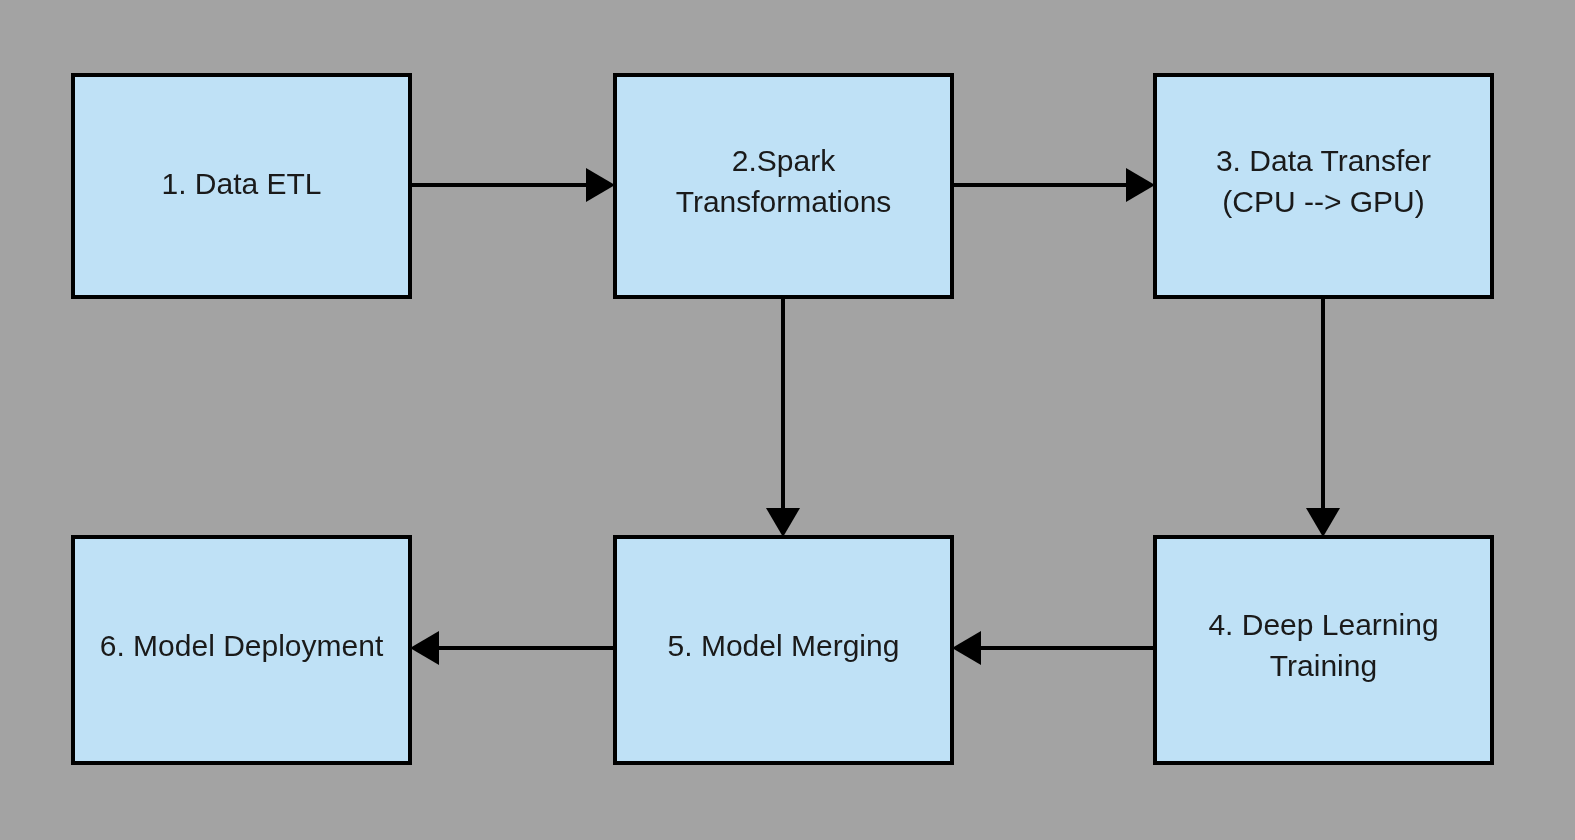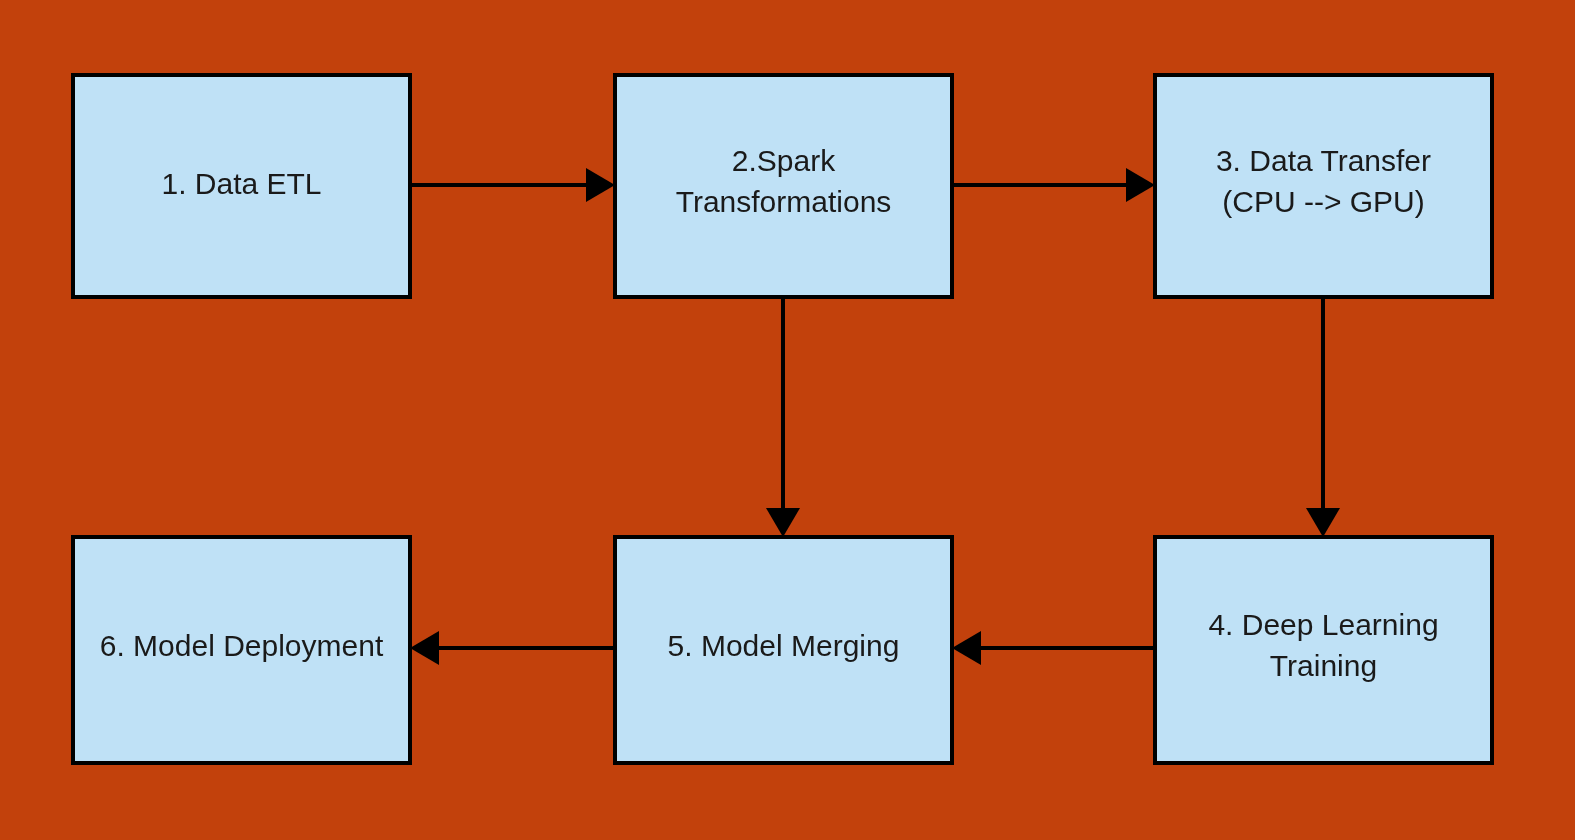--- a/index.html
+++ b/index.html
@@ -4,21 +4,21 @@
 <style>
   html, body {
     margin: 0;
     padding: 0;
     background: #4a7050;
   }
   #canvas {
     position: relative;
     width: 1575px;
     height: 840px;
-    background: #c2410c;
+    background: #a3a3a3;
     overflow: hidden;
     font-family: "Liberation Sans", sans-serif;
   }
   svg#flow {
     position: absolute;
     top: 0;
     left: 0;
     width: 1575px;
     height: 840px;
     display: block;

